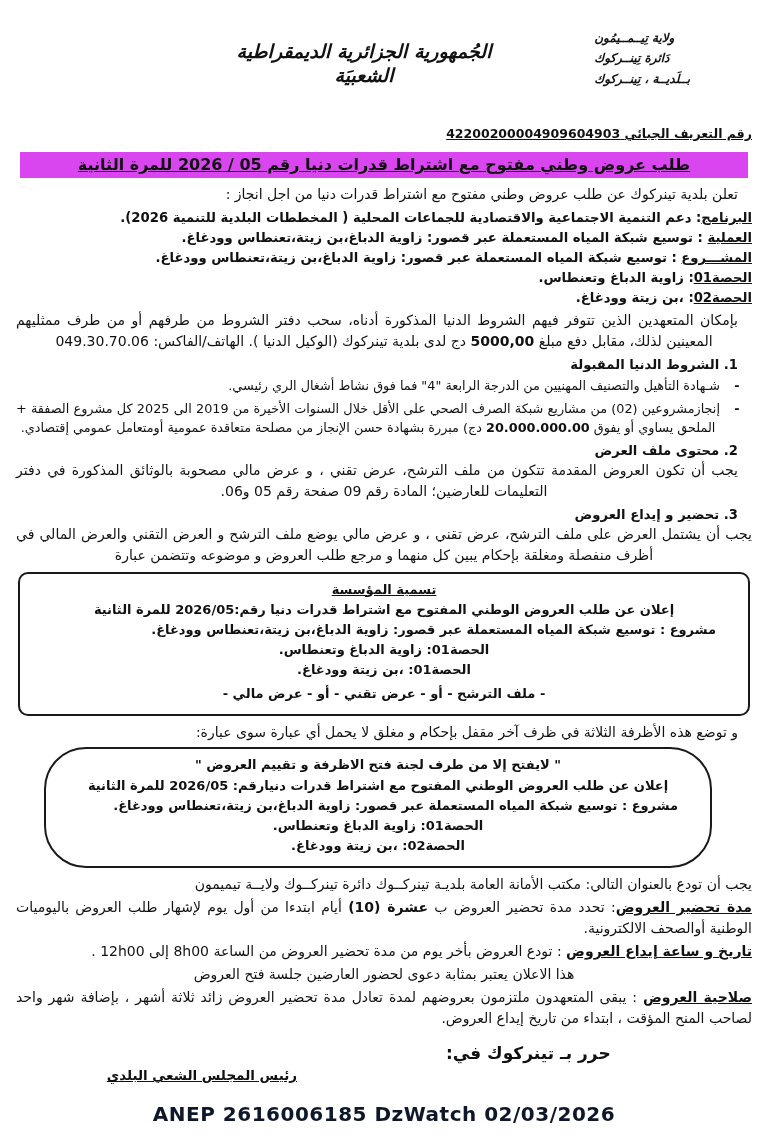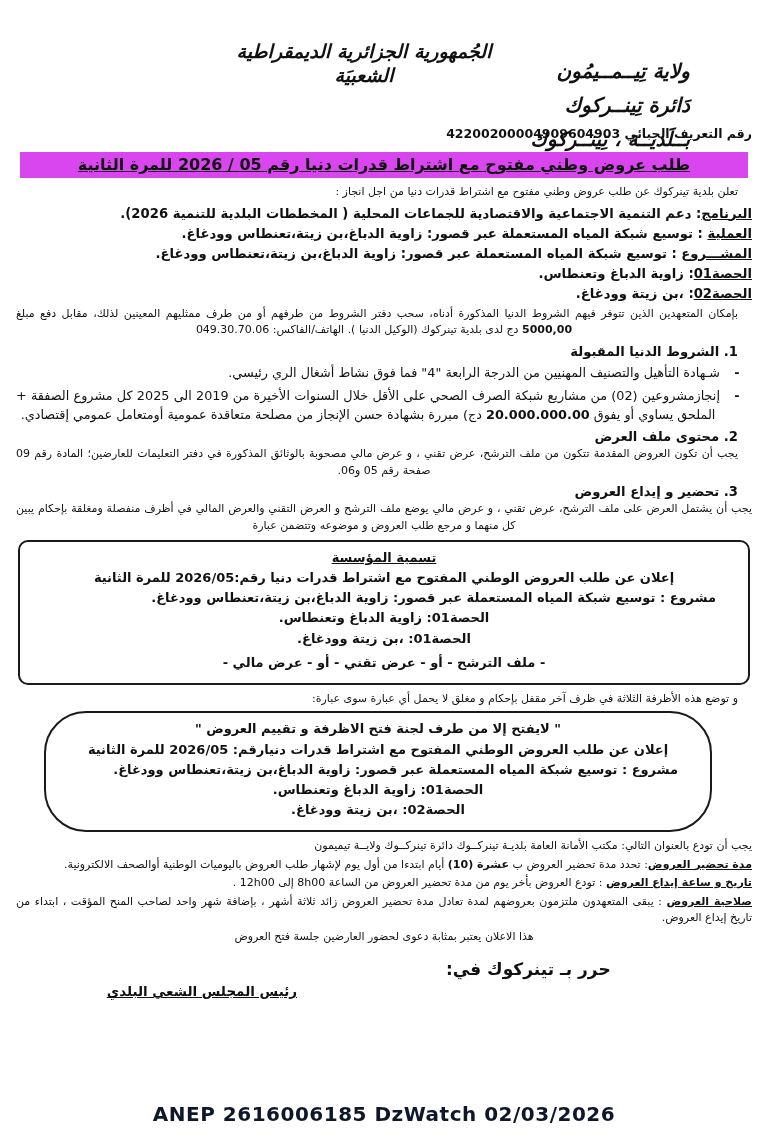--- a/index.html
+++ b/index.html
@@ -8,35 +8,35 @@
     font-family:"DejaVu Sans",sans-serif;color:#111;
   }
   .page{padding:0 16px;direction:rtl;margin-top:24px;}
   
   .hdr{position:relative;height:126px;}
   .hdr-republic{
     position:absolute;top:16px;left:218px;width:260px;text-align:center;
     font-size:19px;font-weight:bold;font-style:italic;line-height:1.25;
   }
   .hdr-right{
-    position:absolute;top:30px;right:62px;text-align:right;
-    font-size:20px;font-weight:bold;font-style:italic;line-height:1.7;
+    position:absolute;top:4px;right:62px;text-align:left;
+    font-size:12px;font-weight:bold;font-style:italic;line-height:1.7;
   }
   .hdr-tax{
     position:absolute;top:102px;right:0;
-    font-size:12.5px;font-weight:bold;direction:rtl;text-align:center;
+    font-size:12.5px;font-weight:bold;text-decoration:underline;direction:rtl;text-align:center;
   }
   
   .title-bar{
     margin:2px 4px 6px 4px;padding:3px 0 4px;text-align:center;
     font-size:16px;font-weight:bold;
   }
   .title-bar span{text-decoration:underline;}
   
-  .p{margin:2px 0;text-align:justify;font-size:11px;line-height:1.5;}
+  .p{margin:2px 0;text-align:justify;font-size:14px;line-height:1.5;}
   .center-last{text-align-last:center;}
   .indent{text-indent:14px;}
   .lbl{font-weight:bold;text-decoration:underline;}
   .labeled{font-weight:bold;font-size:13.2px;margin:5px 0;}
   .sec-head{font-weight:bold;font-size:13.2px;margin:5px 14px 2px 0;}
   .bullet{display:flex;gap:10px;margin:4px 8px 4px 0;font-size:12.8px;line-height:1.5;}
   .bullet .dash{flex:0 0 14px;text-align:center;font-weight:bold;}
   .bullet .btxt{flex:1;text-align:justify;}
   .b{font-weight:bold;}
   
@@ -158,24 +158,24 @@
 
   <div class="p">
     <span class="lbl">مدة تحضير العروض</span><span>:  تحدد مدة تحضير العروض ب </span><span class="b">عشرة (10)</span><span> أيام ابتدءا من أول يوم لإشهار طلب العروض باليوميات الوطنية أوالصحف الالكترونية.</span>
   </div>
 
   <div class="p">
     <span class="lbl">تاريخ و ساعة إيداع العروض</span><span> : تودع العروض بأخر يوم من مدة تحضير العروض من الساعة 8h00 إلى 12h00 .</span>
   </div>
 
 
+  <div class="p" style="text-align:center">هذا الاعلان يعتبر بمثابة دعوى لحضور العارضين جلسة فتح العروض</div>
+
   <div class="p">
     <span class="lbl">صلاحية العروض</span><span> : يبقى المتعهدون ملتزمون بعروضهم لمدة تعادل مدة تحضير العروض زائد ثلاثة أشهر ، بإضافة شهر واحد لصاحب المنح المؤقت ، ابتداء من تاريخ إيداع العروض.</span>
   </div>
-
-  <div class="p" style="text-align:center">هذا الاعلان يعتبر بمثابة دعوى لحضور العارضين جلسة فتح العروض</div>
 
   <div class="sig-place">حرر بـ تينركوك في:</div>
   <div class="sig-name">رئيس المجلس الشعي البلدي</div>
 
 </div>
 
 <div class="footer" style="color:#0f172a;">ANEP 2616006185 DzWatch 02/03/2026</div>
 
 </body></html>

